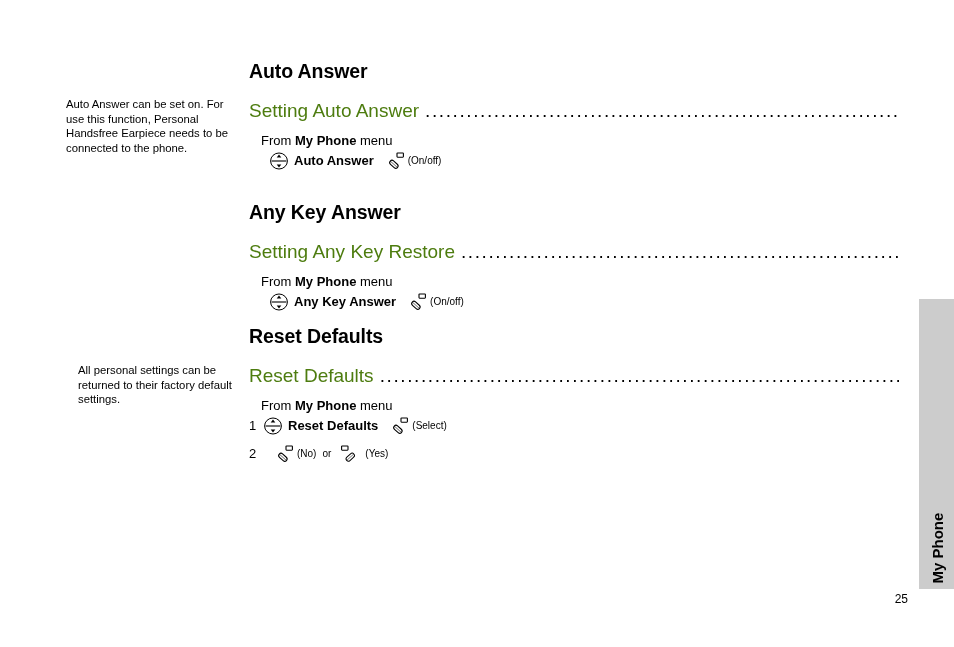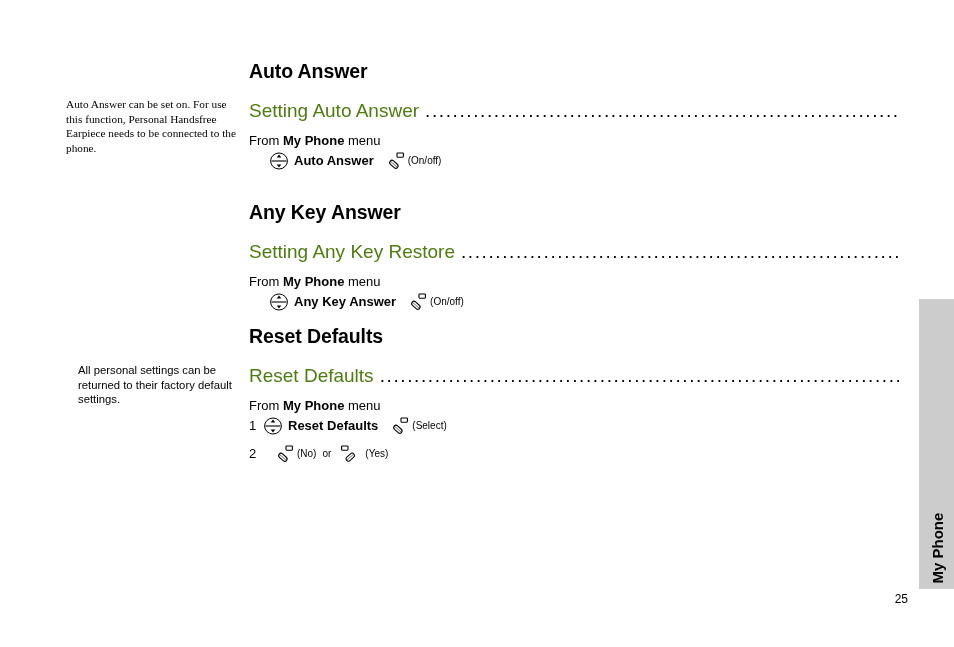--- a/index.html
+++ b/index.html
@@ -66,21 +66,21 @@
 
   
   .margin-note {
     position: absolute;
     left: 66px;
     width: 178px;
     font-size: 11.3px;
     line-height: 14.7px;
     color: #000;
   }
-  .margin-note.n1 { top: 97px; font-family: Liberation Serif, serif; }
+  .margin-note.n1 { top: 97px; }
   .margin-note.n2 { top: 240px; }
   .margin-note.n3 { top: 363px; left: 78px; width: 166px; }
 
   
   .content { position: absolute; left: 249px; top: 0; width: 650px; }
 
   .sec-heading {
     font-size: 19.5px;
     font-weight: bold;
     letter-spacing: -0.1px;
@@ -109,20 +109,21 @@
     color: #000;
     margin-left: 6px;
     line-height: 1;
   }
 
   .from-line {
     font-size: 13px;
     line-height: 17px;
     color: #000;
     white-space: nowrap;
+    margin-left: 12px;
   }
   .from-line b { font-weight: bold; }
 
   .step-line {
     display: flex;
     align-items: center;
     font-size: 13px;
     line-height: 17px;
     white-space: nowrap;
     color: #000;

